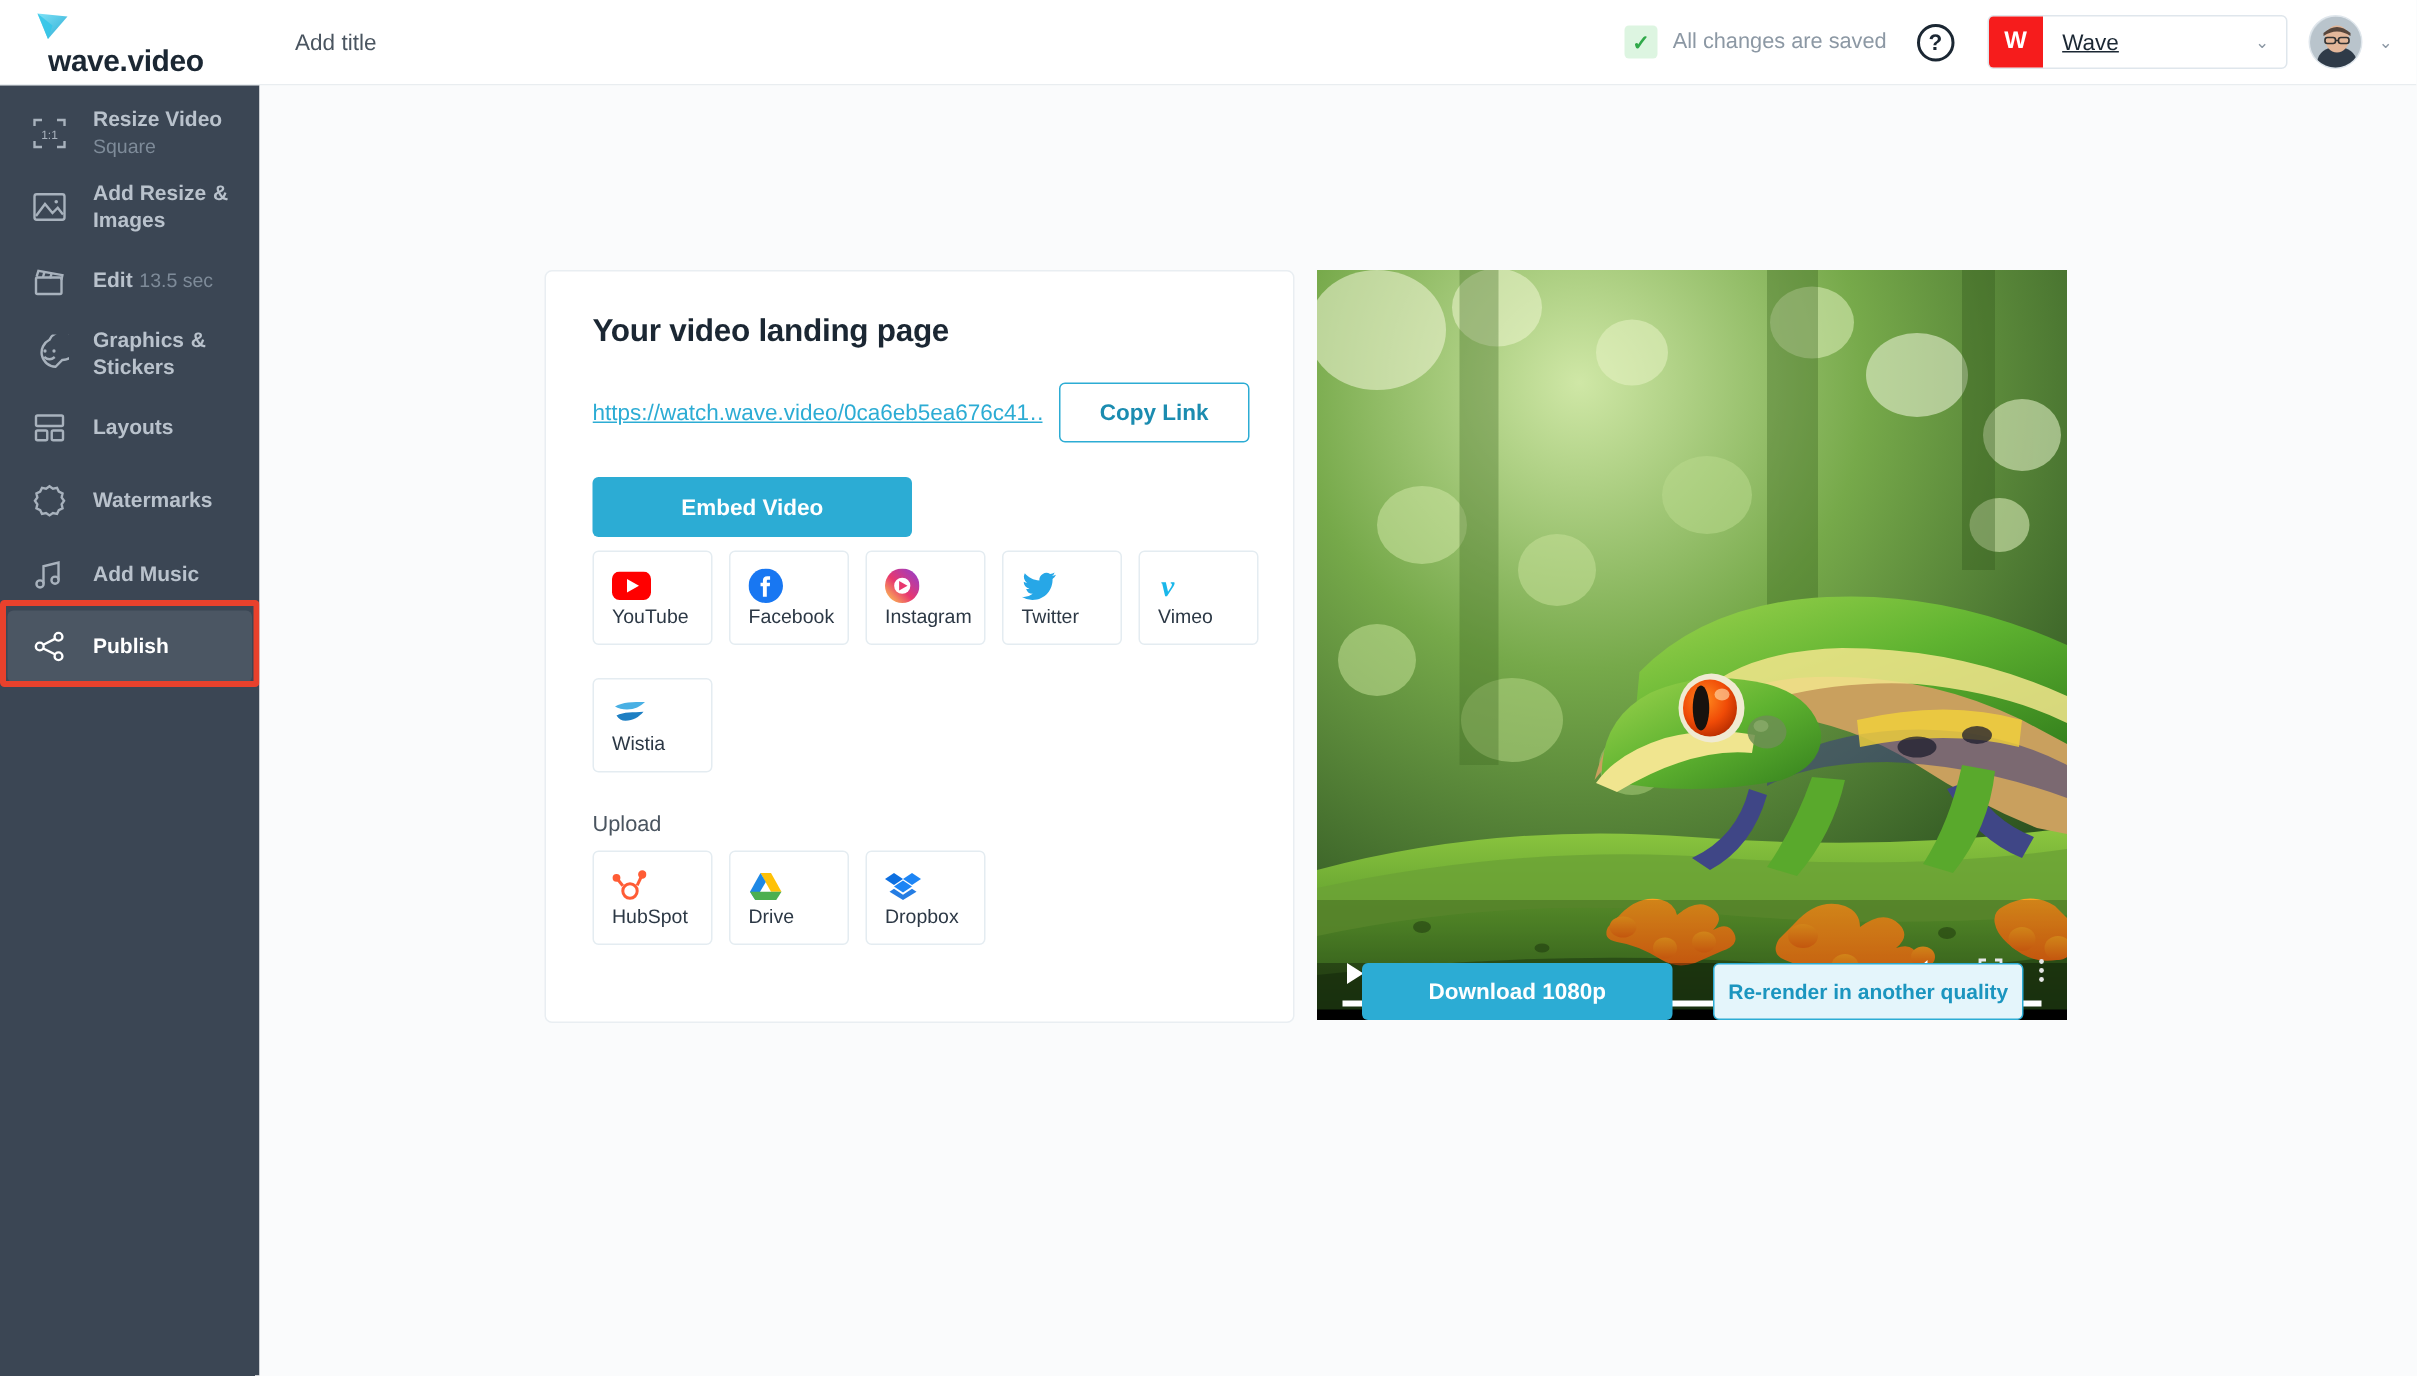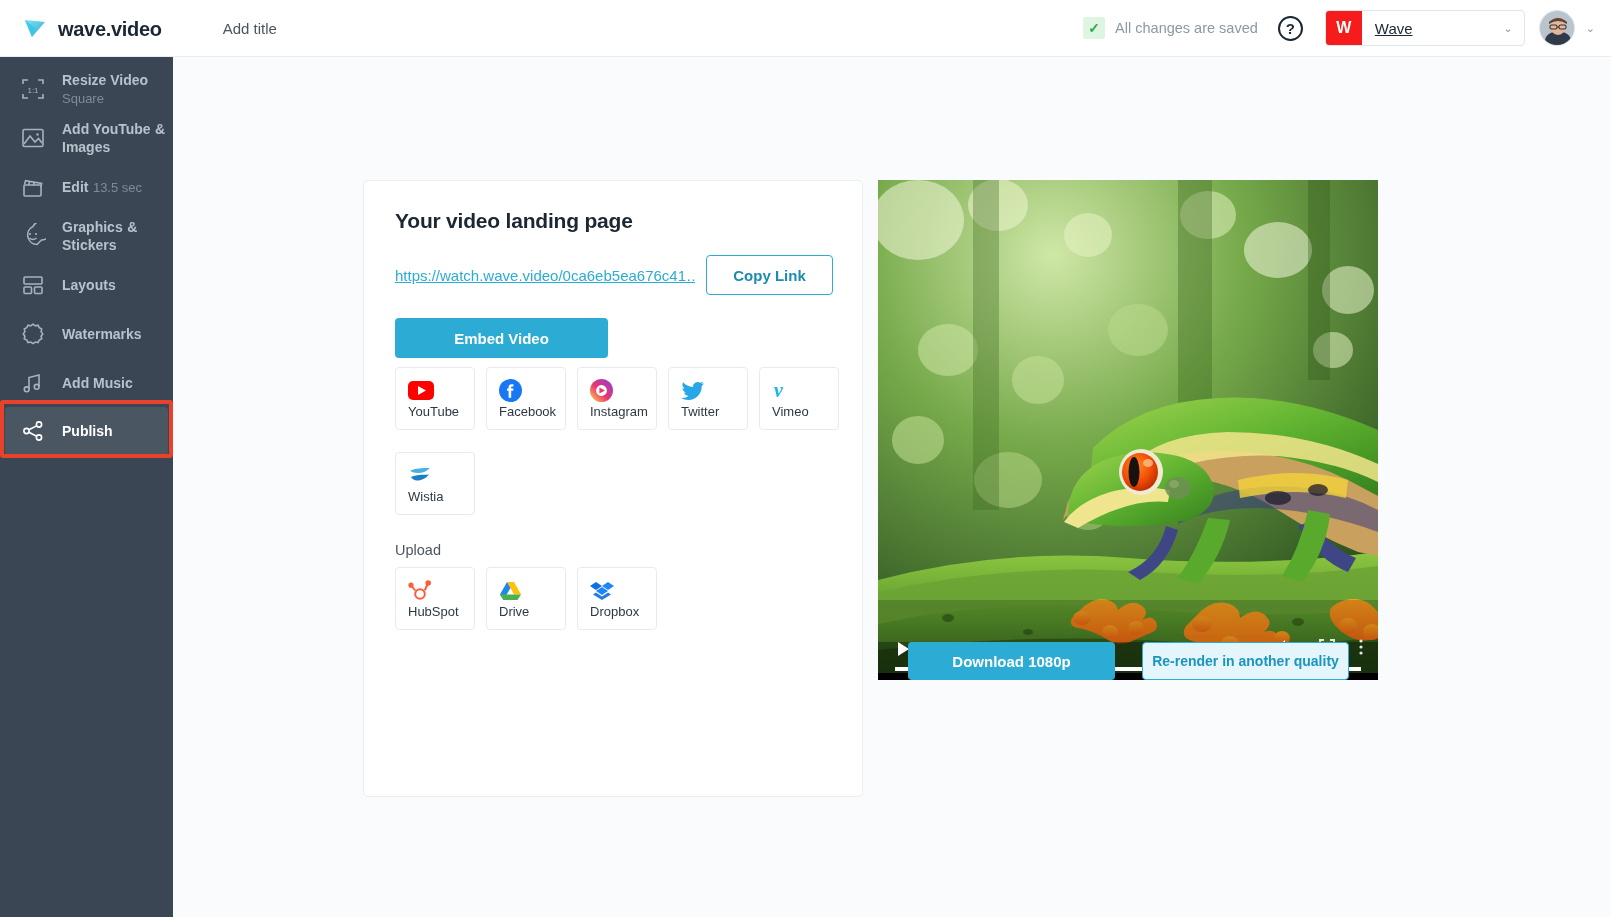--- a/index.html
+++ b/index.html
@@ -11,21 +11,21 @@
     position: relative;
   }
 
   
   #header {
     position: absolute; left: 0; top: 0; width: 1611px; height: 57px;
     background: #ffffff;
     border-bottom: 1px solid #e9edf0;
     display: flex; align-items: center;
   }
-  #logo-block { display: flex; align-items: flex-end; margin-left: 22px; }
+  #logo-block { display: flex; align-items: flex-start; margin-left: 22px; flex-direction: column; }
   #logo-mark { width: 26px; height: 26px; position: relative; }
   #logo-text {
     font-size: 20px; font-weight: bold; color: #1b2733;
     margin-left: 10px; letter-spacing: -0.3px;
   }
   #doc-title {
     margin-left: 61px; font-size: 15px; color: #4a5560;
   }
   #header-right {
     margin-left: auto; display: flex; align-items: center; height: 100%;
@@ -90,21 +90,21 @@
   #publish-arrow {
     position: absolute; left: 176px; top: 412px; width: 48px; height: 36px;
   }
 
   
   #main {
     position: absolute; left: 173px; top: 57px; width: 1438px; height: 860px;
     background: #fafbfc;
   }
   #panel {
-    position: absolute; left: 190px; top: 123px; width: 500px; height: 617px;
+    position: absolute; left: 190px; top: 123px; width: 500px; height: 502px;
     background: #ffffff; border: 1px solid #e9eef2; border-radius: 5px;
   }
   #panel-title {
     font-size: 21px; font-weight: bold; color: #1b2733;
     margin: 28px 0 0 31px; letter-spacing: -0.2px;
   }
   #link-row { display: flex; align-items: center; margin: 22px 0 0 31px; }
   #landing-link {
     font-size: 15px; color: #2cacd4; text-decoration: underline;
     width: 300px; white-space: nowrap; overflow: hidden; cursor: pointer;
@@ -252,21 +252,21 @@
 
   <div class="side-item">
     <span class="side-icon">
       <svg width="26" height="26" viewBox="0 0 26 26" fill="none" stroke="#a8b2bd" stroke-width="1.6">
         <rect x="3" y="4.5" width="20" height="17" rx="1.5"></rect>
         <circle cx="17.5" cy="9.5" r="1.2" fill="#a8b2bd" stroke="none"></circle>
         <path d="M4 19 L10 11 L15 17 L18.5 13.5 L22 18"></path>
       </svg>
     </span>
     <span class="side-labels">
-      <span class="side-title">Add YouTube</span>
+      <span class="side-title">Add Resize</span>
       <span class="side-title">&amp; Images</span>
     </span>
   </div>
 
   <div class="side-item">
     <span class="side-icon">
       <svg width="26" height="26" viewBox="0 0 26 26" fill="none" stroke="#a8b2bd" stroke-width="1.6">
         <rect x="4" y="11" width="17" height="11" rx="1"></rect>
         <path d="M4.4 10.4 L5.6 6.6 L21.6 9.4 L20.9 12.6"></path>
         <path d="M9.6 7.4 L8.6 11"></path>

